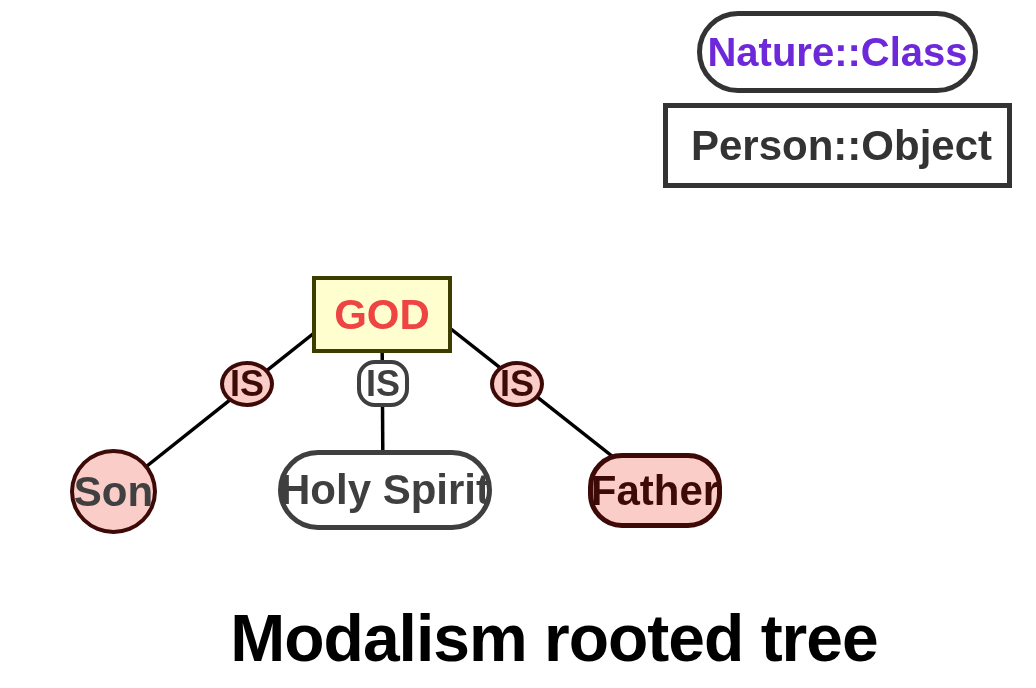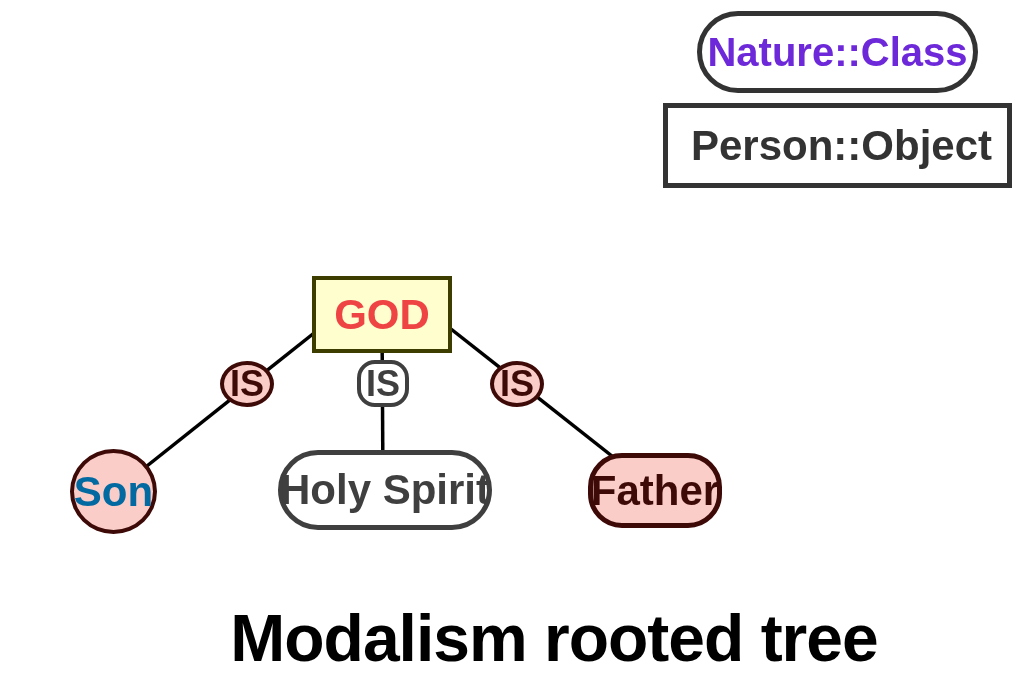--- a/index.html
+++ b/index.html
@@ -80,21 +80,21 @@
     border: 4px solid #3D0A08;
     color: #3D0A08;
     border-radius: 50%;
   }
 
   
   .son {
     left: 70px; top: 449px; width: 87px; height: 85px;
     background: #FACDC8;
     border: 4px solid #3D0A08;
-    color: #0369a1;
+    color: #404040;
     border-radius: 50%;
     font-size: 42px;
   }
   .holy {
     left: 278px; top: 450px; width: 214px; height: 80px;
     background: #ffffff;
     border: 5px solid #3F3F3F;
     color: #3F3F3F;
     border-radius: 40px;
     font-size: 42px;

